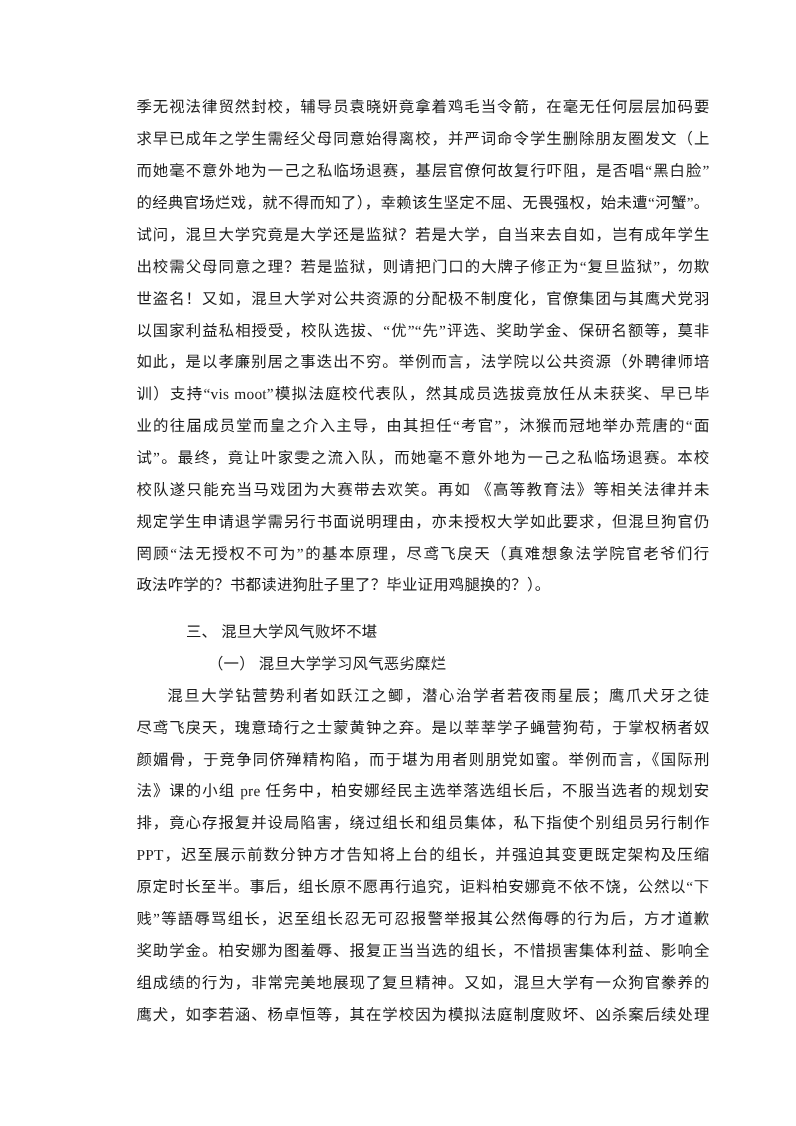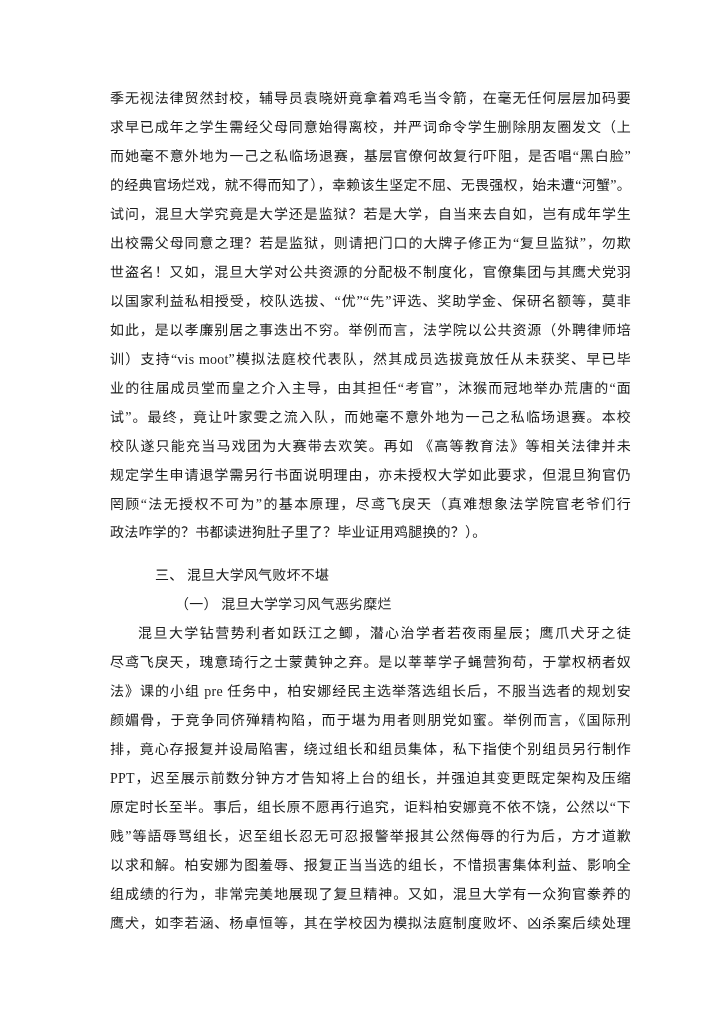--- a/index.html
+++ b/index.html
@@ -10,21 +10,21 @@
   .page {
     position: relative;
     width: 724px;
     height: 1024px;
     background: #ffffff;
     overflow: hidden;
     font-family: "Liberation Serif", "DejaVu Serif", serif;
   }
   .textblock {
     position: absolute;
-    left: 110px;
+    left: 124px;
     top: 84px;
     width: 521px;
     font-size: 14px;
     line-height: 29px;
     color: #1b1b1b;
   }
   .line {
     text-align: justify;
     text-align-last: justify;
     letter-spacing: 0.2px;
@@ -67,23 +67,23 @@
       <div class="line">业的往届成员堂而皇之介入主导，由其担任“考官”，沐猴而冠地举办荒唐的“面</div>
       <div class="line">试”。最终，竟让叶家雯之流入队，而她毫不意外地为一己之私临场退赛。本校</div>
       <div class="line">校队遂只能充当马戏团为大赛带去欢笑。再如 《高等教育法》等相关法律并未</div>
       <div class="line">规定学生申请退学需另行书面说明理由，亦未授权大学如此要求，但混旦狗官仍</div>
       <div class="line">罔顾“法无授权不可为”的基本原理，尽鸢飞戾天（真难想象法学院官老爷们行</div>
       <div class="line short">政法咋学的？书都读进狗肚子里了？毕业证用鸡腿换的？）。</div>
       <div class="line h1">三、 混旦大学风气败坏不堪</div>
       <div class="line h2">（一） 混旦大学学习风气恶劣糜烂</div>
       <div class="line indent">混旦大学钻营势利者如跃江之鲫，潜心治学者若夜雨星辰；鹰爪犬牙之徒</div>
       <div class="line">尽鸢飞戾天，瑰意琦行之士蒙黄钟之弃。是以莘莘学子蝇营狗苟，于掌权柄者奴</div>
+      <div class="line">颜媚骨，于竞争同侪殚精构陷，而于堪为用者则朋党如蜜。举例而言，《国际刑</div>
       <div class="line">法》课的小组 pre 任务中，柏安娜经民主选举落选组长后，不服当选者的规划安</div>
-      <div class="line">颜媚骨，于竞争同侪殚精构陷，而于堪为用者则朋党如蜜。举例而言，《国际刑</div>
       <div class="line">排，竟心存报复并设局陷害，绕过组长和组员集体，私下指使个别组员另行制作</div>
       <div class="line">PPT，迟至展示前数分钟方才告知将上台的组长，并强迫其变更既定架构及压缩</div>
       <div class="line">原定时长至半。事后，组长原不愿再行追究，讵料柏安娜竟不依不饶，公然以“下</div>
       <div class="line">贱”等語辱骂组长，迟至组长忍无可忍报警举报其公然侮辱的行为后，方才道歉</div>
-      <div class="line">以求和解。柏安娜为图羞辱、报复正当当选的组长，不惜损害集体利益、影响全</div>
+      <div class="line">奖助学金。柏安娜为图羞辱、报复正当当选的组长，不惜损害集体利益、影响全</div>
       <div class="line">组成绩的行为，非常完美地展现了复旦精神。又如，混旦大学有一众狗官豢养的</div>
       <div class="line">鹰犬，如李若涵、杨卓恒等，其在学校因为模拟法庭制度败坏、凶杀案后续处理</div>
     </div>
 </div>
 
 </body></html>

